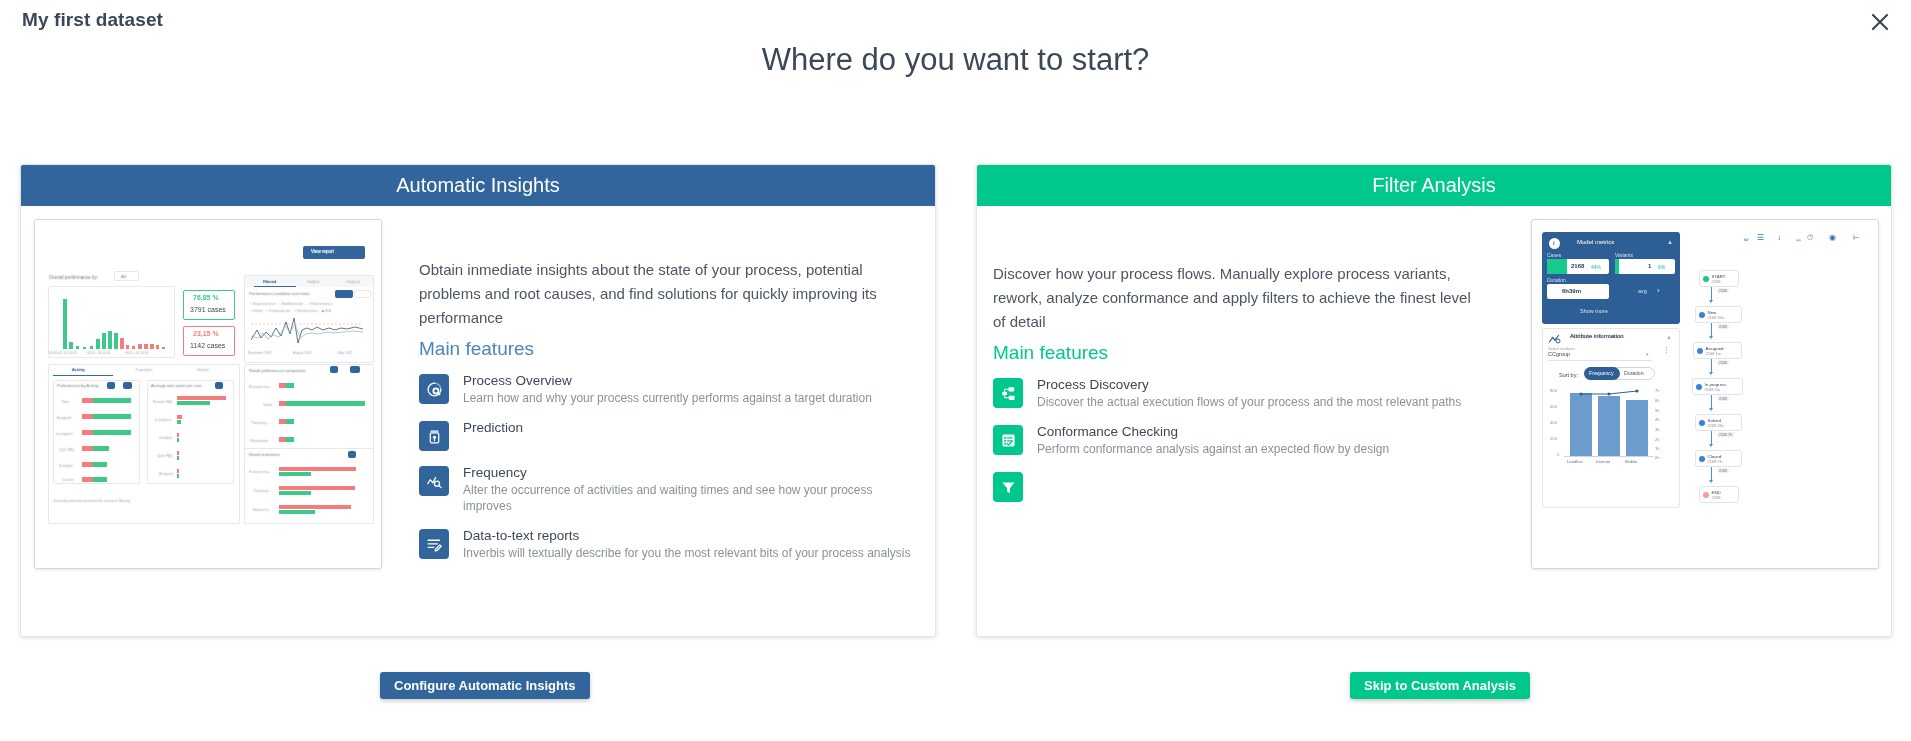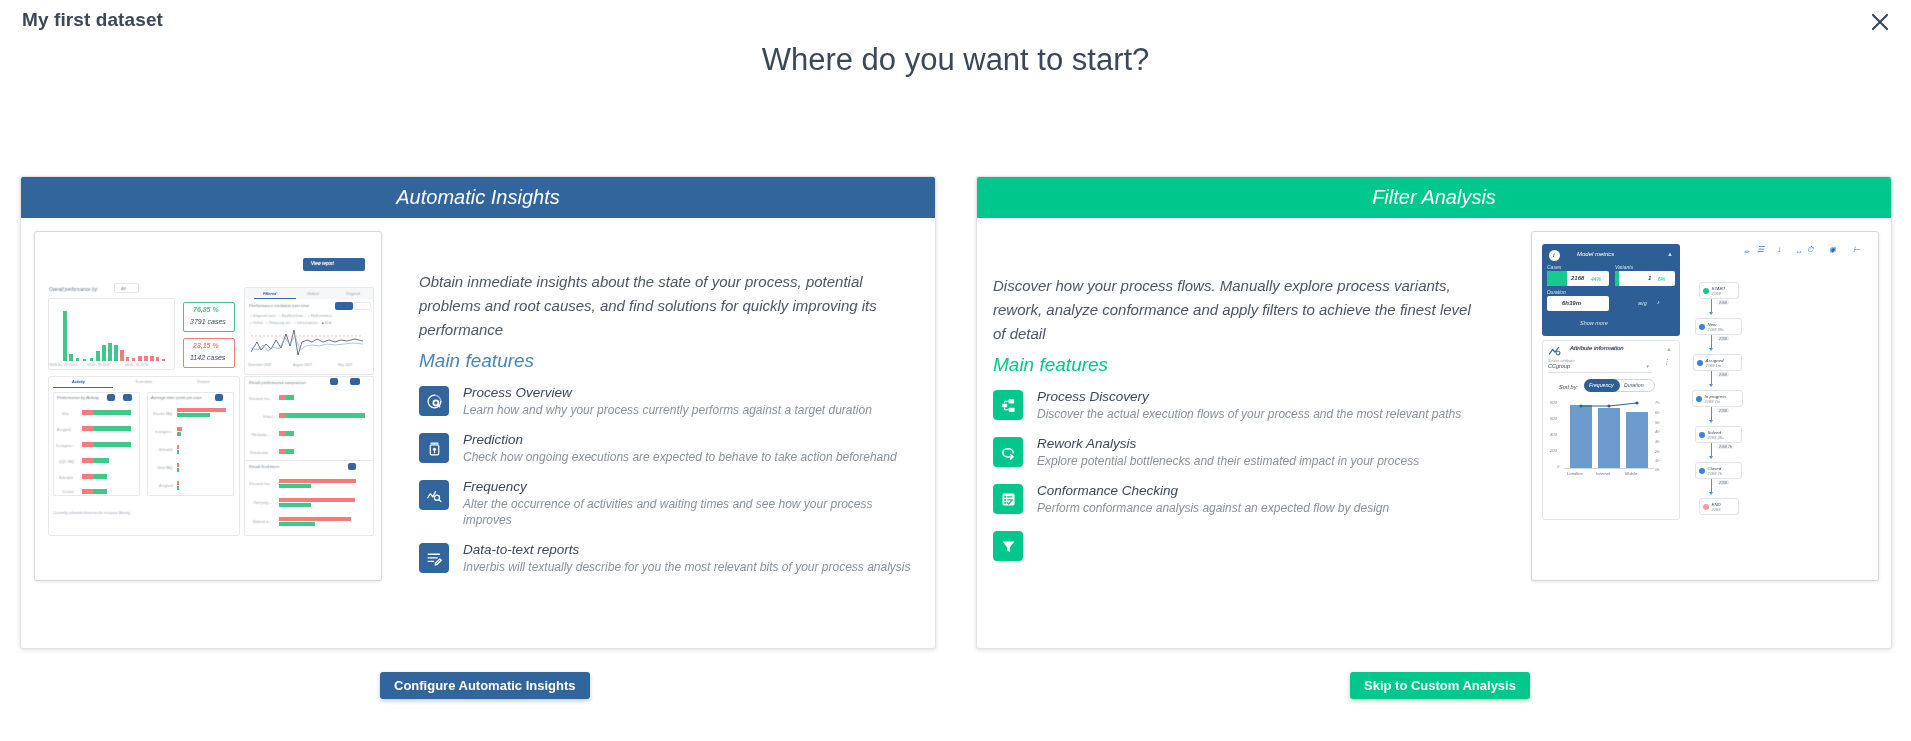--- a/index.html
+++ b/index.html
@@ -23,21 +23,21 @@
     display:flex; align-items:center; justify-content:center; cursor:pointer;
   }
   .close-btn svg { display:block; }
 
   .page-title {
     position:absolute; left:0; top:42px; width:1911px;
     text-align:center; font-size:31px; color:#3c4858; font-weight:400;
   }
 
   
-  .cards { position:absolute; left:0; top:176px; width:1911px; height:475px;font-style:italic; }
+  .cards { position:absolute; left:0; top:164px; width:1911px; height:475px; }
   .card {
     position:absolute; top:0; width:916px; height:473px;
     background:#fff; border:1px solid #e3e3e3; border-radius:3px;
     box-shadow: 0 1px 4px rgba(0,0,0,.13);
     overflow:hidden;
   }
   .card.left  { left:20px; }
   .card.right { left:976px; }
 
   .card-head {
@@ -322,21 +322,20 @@
             <div class="feat-icon blue">
               <svg width="17" height="17" viewBox="0 0 24 24" fill="none" stroke="#fff" stroke-width="1.7">
                 <rect x="6" y="7" width="12" height="14" rx="1.8"></rect>
                 <path d="M7 4.5 H17" stroke-linecap="round"></path>
                 <circle cx="12" cy="13" r="2.2" fill="#fff" stroke="none"></circle>
                 <path d="M12 15 L12 18" stroke-linecap="round"></path>
               </svg>
             </div>
             <div class="feat-txt">
               <div class="feat-title">Prediction</div>
-              <div class="feat-sub">Check how ongoing executions are expected to behave to take action beforehand</div>
             </div>
           </div>
 
           <div class="feat">
             <div class="feat-icon blue">
               <svg width="17" height="17" viewBox="0 0 24 24" fill="none" stroke="#fff" stroke-width="1.8">
                 <path d="M2.5 15 L6 9.5 L9.5 14 L13.5 6.5" stroke-linecap="round" stroke-linejoin="round"></path>
                 <circle cx="15.5" cy="15" r="3.6"></circle>
                 <path d="M18.2 17.7 L21.2 20.7" stroke-linecap="round"></path>
               </svg>
@@ -543,32 +542,20 @@
                 <rect x="12.5" y="15" width="8" height="6" rx="1" fill="#fff"></rect>
                 <path d="M6.5 9.5 V6 H12 M6.5 14.5 V18 H12.5" fill="none" stroke="#fff" stroke-width="1.4"></path>
               </svg>
             </div>
             <div class="feat-txt">
               <div class="feat-title">Process Discovery</div>
               <div class="feat-sub">Discover the actual execution flows of your process and the most relevant paths</div>
             </div>
           </div>
 
-          <div class="feat">
-            <div class="feat-icon green">
-              <svg width="18" height="18" viewBox="0 0 24 24" fill="none" stroke="#fff" stroke-width="2" stroke-linecap="round">
-                <path d="M19 13 A7 5.5 0 1 0 12 18.5 L17 18.5"></path>
-                <path d="M15.5 15.5 L18.6 18.6 L15.5 21.2"></path>
-              </svg>
-            </div>
-            <div class="feat-txt">
-              <div class="feat-title">Rework Analysis</div>
-              <div class="feat-sub">Explore potential bottlenecks and their estimated impact in your process</div>
-            </div>
-          </div>
 
           <div class="feat">
             <div class="feat-icon green">
               <svg width="17" height="17" viewBox="0 0 24 24">
                 <rect x="3.5" y="3.5" width="17" height="17" rx="2" fill="#fff"></rect>
                 <rect x="6" y="7" width="2.6" height="2.6" fill="#00c88c"></rect>
                 <rect x="6" y="11.2" width="2.6" height="2.6" fill="#00c88c"></rect>
                 <rect x="6" y="15.4" width="2.6" height="2.6" fill="#00c88c"></rect>
                 <path d="M10.5 8.3 H17" stroke="#00c88c" stroke-width="1.5" stroke-linecap="round"></path>
                 <path d="M10.5 12.5 H17" stroke="#00c88c" stroke-width="1.5" stroke-linecap="round"></path>

